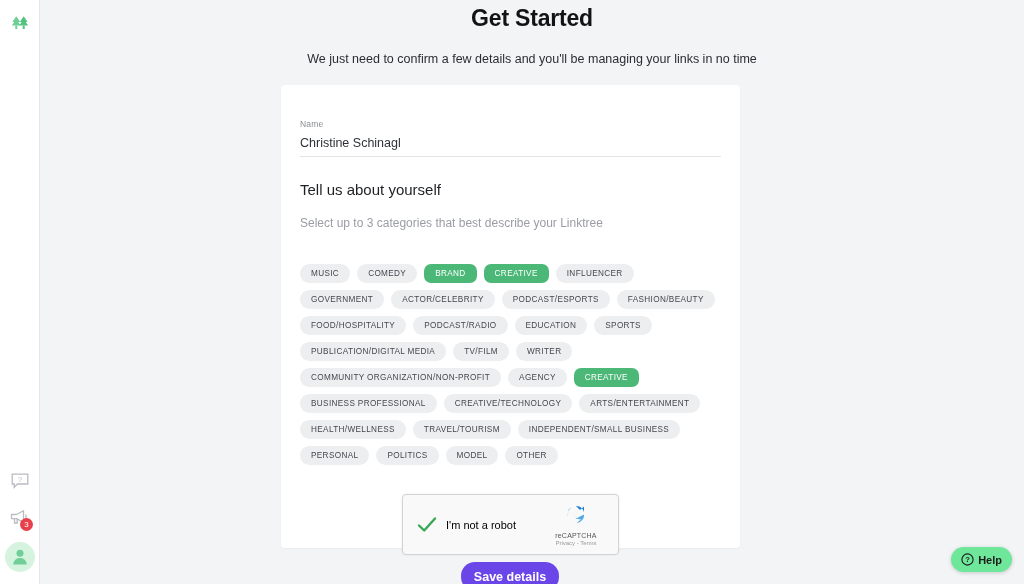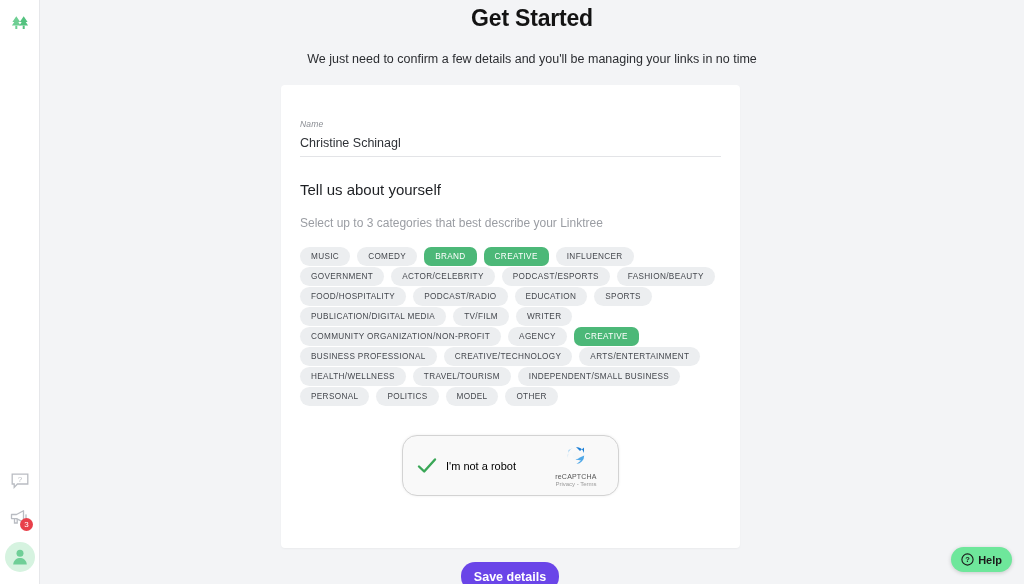--- a/index.html
+++ b/index.html
@@ -69,21 +69,20 @@
     background: #ffffff;
     border-radius: 4px;
     box-shadow: 0 1px 2px rgba(0,0,0,0.04);
     padding: 34px 19px 0 19px;
   }
 
   .field-label {
     font-size: 8.5px;
     color: #8a8d93;
     letter-spacing: 0.2px;
-    font-style: italic;
   }
   .field-value {
     font-size: 12.5px;
     color: #2f3237;
     margin-top: 7px;
     padding-bottom: 6px;
     border: none;
     outline: none;
     width: 100%;
     background: transparent;
@@ -99,23 +98,23 @@
     color: #1e2024;
     margin-top: 24px;
   }
   .section-help {
     font-size: 12px;
     color: #9a9da3;
     margin-top: 18px;
   }
 
   .chips {
-    margin-top: 17px;
+    margin-top: 34px;
     display: flex; flex-wrap: wrap;
-    gap: 1px 7px;
+    gap: 7px 7px;
     width: 419px;
   }
   .chip {
     height: 19px;
     padding: 0 11px;
     border-radius: 10px;
     background: #eceef0;
     color: #44474d;
     font-size: 8.2px;
     letter-spacing: 0.35px;
@@ -133,21 +132,21 @@
 
   
   .recaptcha-wrap {
     margin-top: 29px;
     display: flex; justify-content: center;
   }
   .recaptcha {
     width: 217px; height: 61px;
     background: #f9f9f9;
     border: 1px solid #d3d3d3;
-    border-radius: 15px;
+    border-radius: 4px;
     display: flex; align-items: center;
     padding: 0 11px 0 11px;
     box-shadow: 0 0 3px rgba(0,0,0,0.07);
   }
   .rc-check { width: 26px; height: 26px; display:flex; align-items:center; justify-content:center; }
   .rc-label {
     font-size: 11px; color: #000; margin-left: 6px; flex: 1 1 auto;
   }
   .rc-brand { text-align: center; width: 62px; }
   .rc-brand-name { font-size: 7px; color: #555; margin-top: 1px; letter-spacing: 0.2px; }

